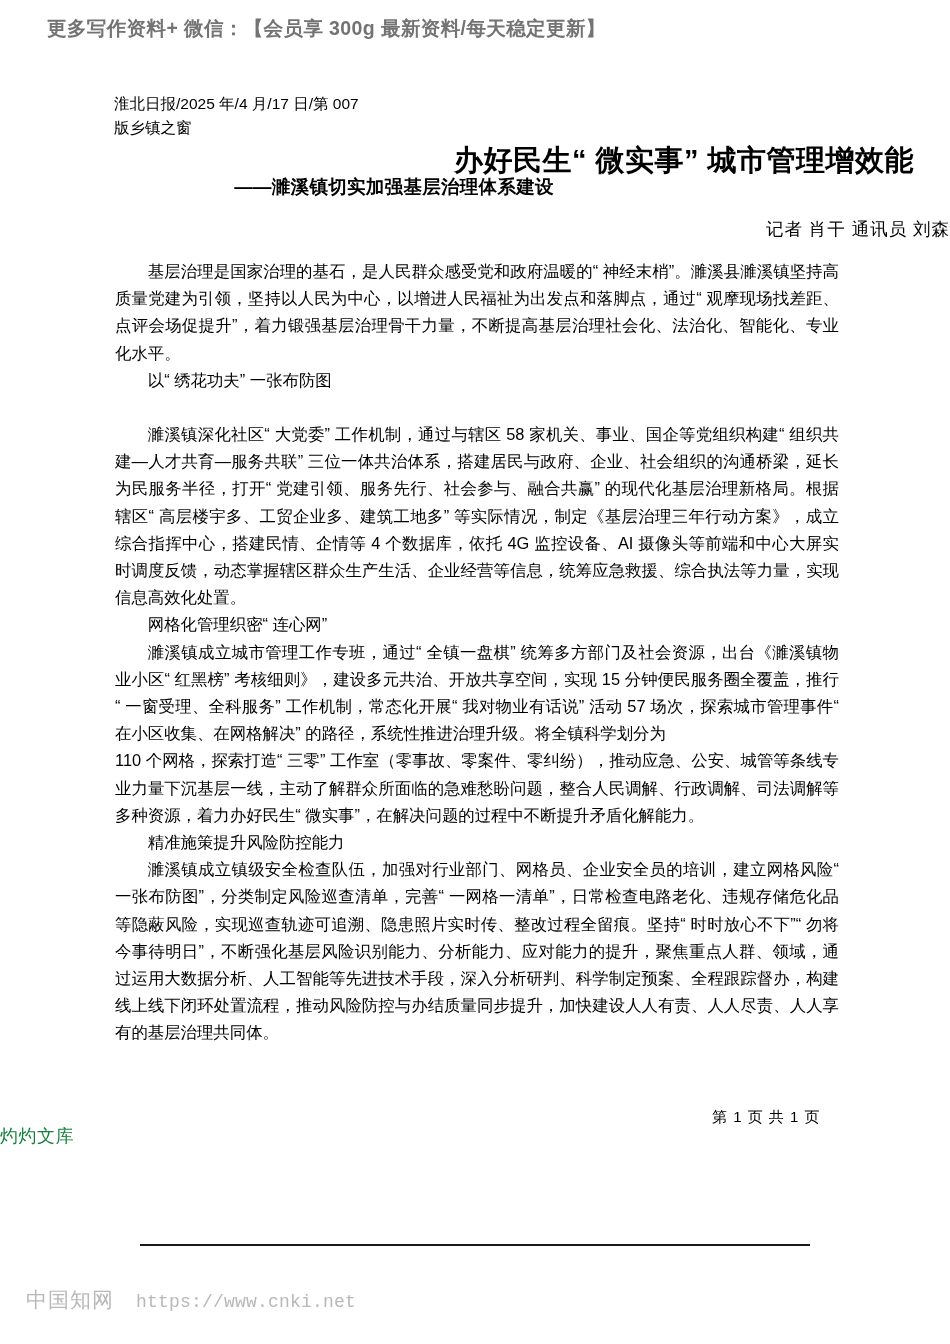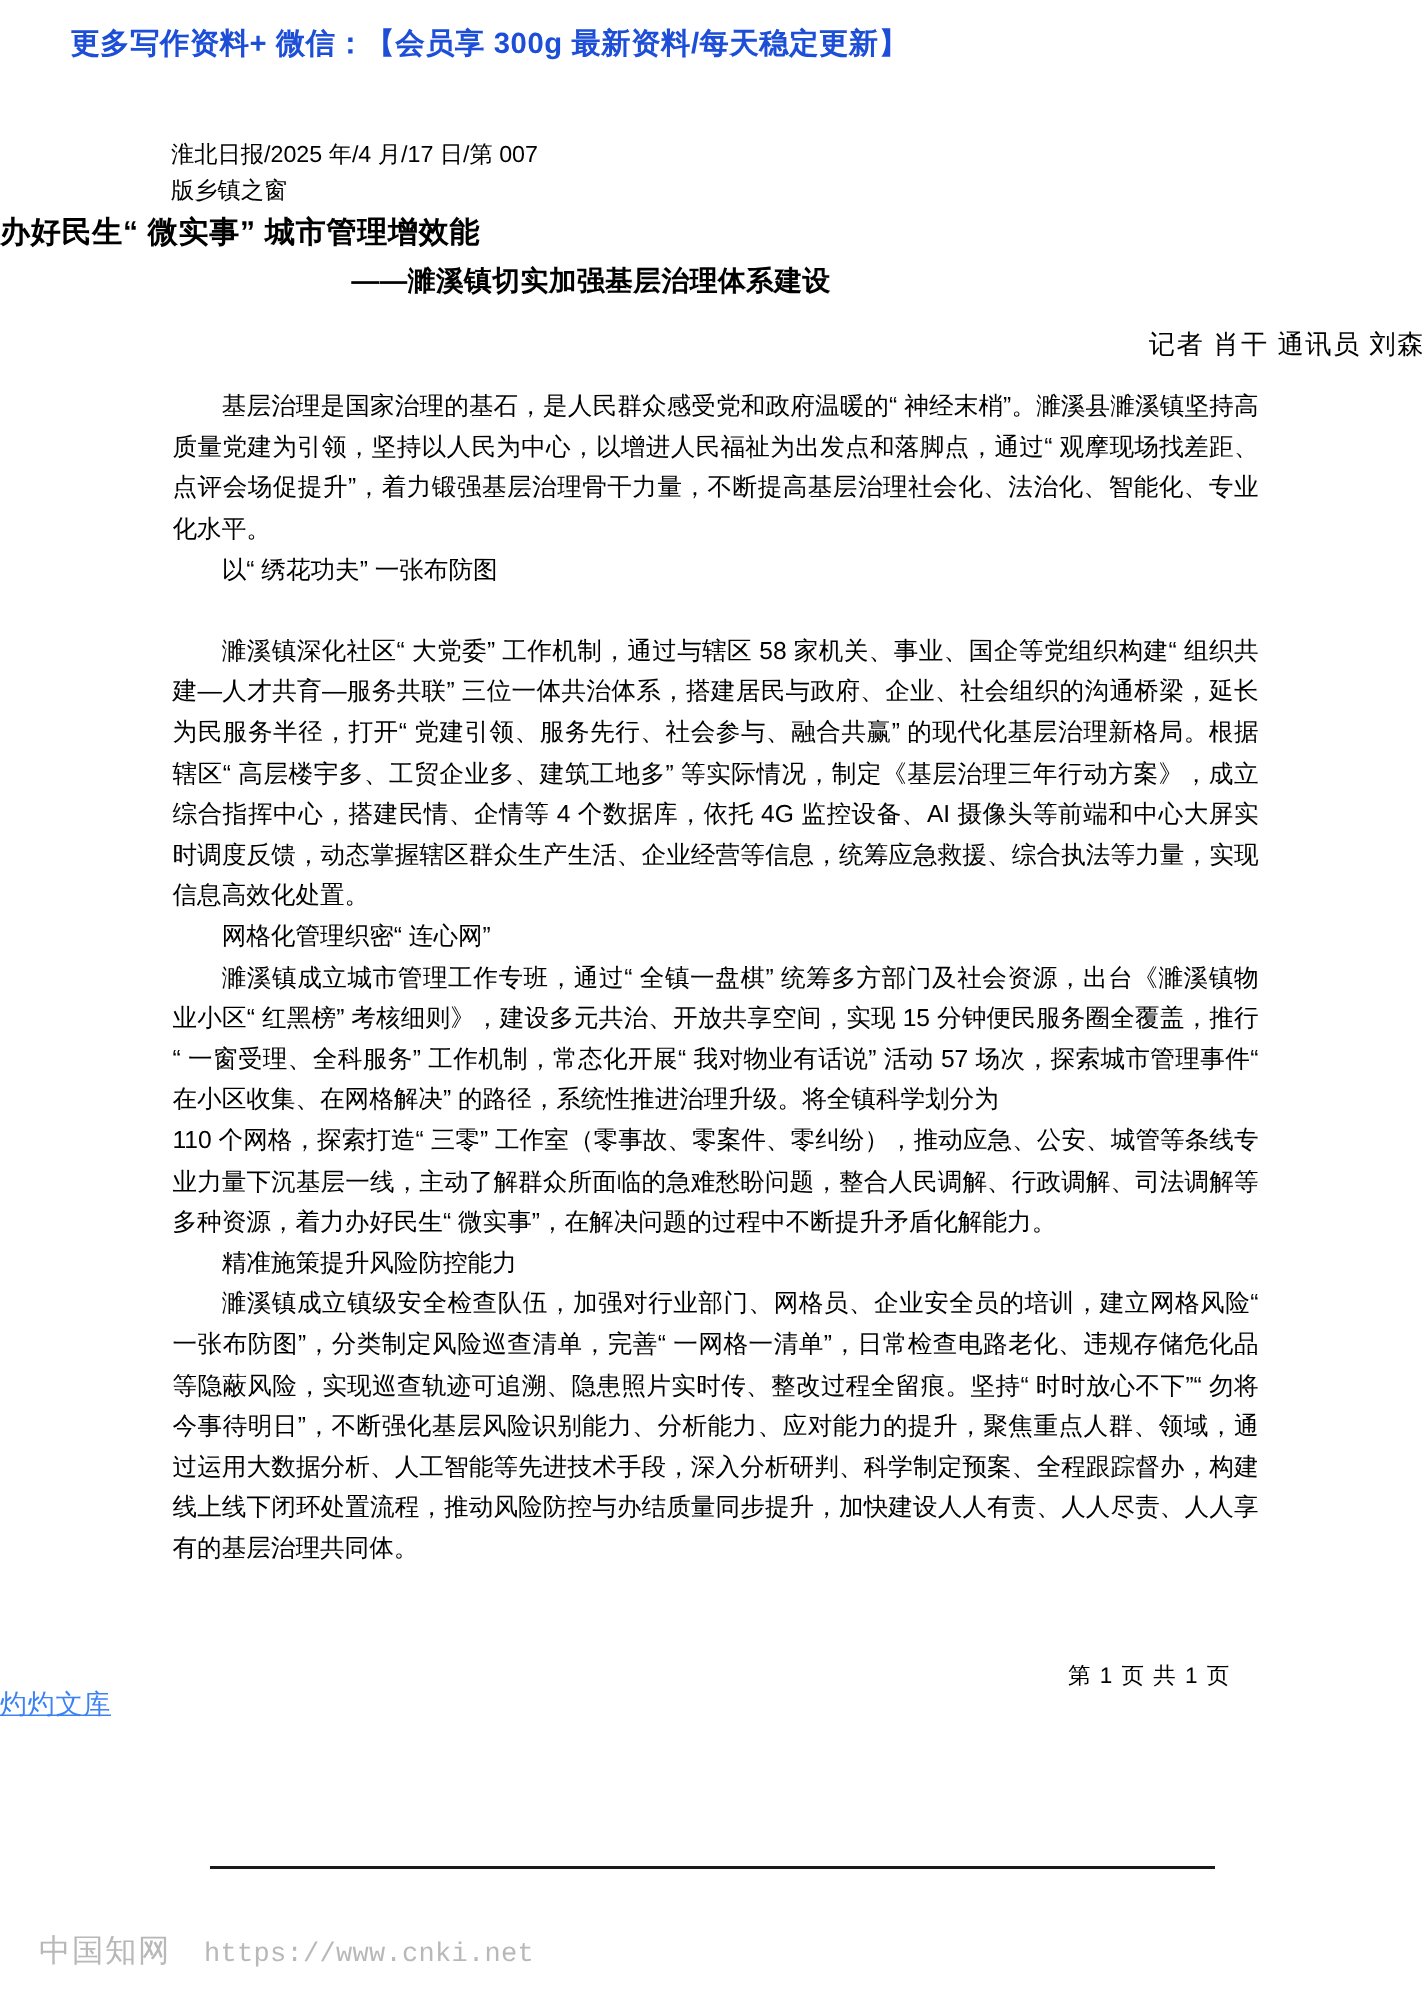--- a/index.html
+++ b/index.html
@@ -44,24 +44,24 @@
     line-height: 1.55;
     font-family: "Liberation Sans", "DejaVu Sans", sans-serif;
   }
 
   
   .doc-title {
     position: absolute;
     left: 0;
     top: 141px;
     width: 914px;
-    text-align: left;
+    text-align: right;
     font-family: "Liberation Sans", "DejaVu Sans", sans-serif;
     font-weight: bold;
-    font-size: 20px;
+    font-size: 29px;
     letter-spacing: 0.5px;
   }
   .doc-subtitle {
     position: absolute;
     left: 0;
     top: 174px;
     width: 788px;
     text-align: center;
     font-family: "Liberation Sans", "DejaVu Sans", sans-serif;
     font-weight: bold;
@@ -116,22 +116,21 @@
     letter-spacing: 1px;
     white-space: nowrap;
   }
   .library-watermark {
     position: absolute;
     left: 0px;
     top: 1124px;
     font-family: "Liberation Sans", "DejaVu Sans", sans-serif;
     font-size: 18px;
     letter-spacing: 0.5px;
-    color: #3b82f6;
-    text-decoration: underline;
+    color: #15803d;
   }
   .bottom-rule {
     position: absolute;
     left: 140px;
     top: 1244px;
     width: 670px;
     height: 2px;
     background: #1a1a1a;
   }
   .cnki-footer {
@@ -152,21 +151,21 @@
     font-family: "Liberation Mono", "DejaVu Sans Mono", monospace;
     font-size: 18px;
     letter-spacing: 0.2px;
   }
 </style>
 </head>
 <body>
 
 <div id="page">
 
-  <div class="promo-banner" style="color: #1d4ed8;">更多写作资料+ 微信：【会员享 300g 最新资料/每天稳定更新】</div>
+  <div class="promo-banner" style="color: #737373;">更多写作资料+ 微信：【会员享 300g 最新资料/每天稳定更新】</div>
 
   <div class="masthead">
     <div>淮北日报/2025 年/4 月/17 日/第 007</div>
     <div>版乡镇之窗</div>
   </div>
 
   <div class="doc-title">办好民生“ 微实事” 城市管理增效能</div>
 
   <div class="doc-subtitle">——濉溪镇切实加强基层治理体系建设</div>
 

